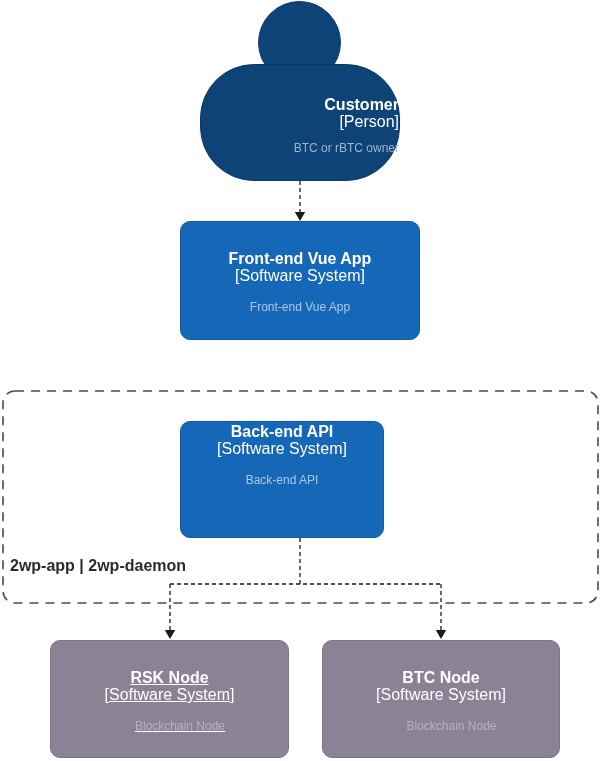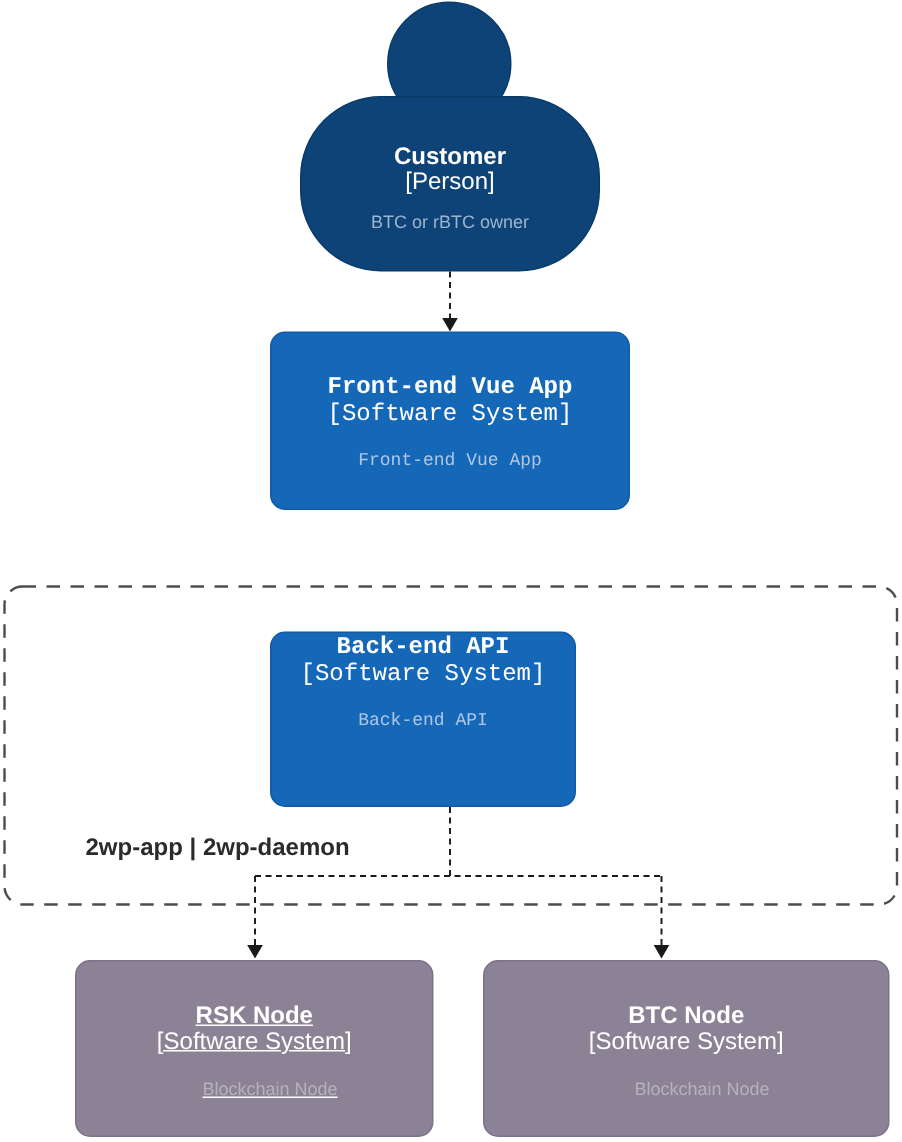--- a/index.html
+++ b/index.html
@@ -43,21 +43,20 @@
     position: absolute;
     z-index: 2;
     box-sizing: border-box;
     border-radius: 10px;
     text-align: center;
     color: #ffffff;
   }
   .system-box {
     background: var(--system-fill, #1567b8);
     border: 1px solid var(--system-border, #125ba3);
-    font-family: Liberation Mono, monospace;
   }
   .gray-box {
     background: var(--node-fill, #8b8295);
     border: 1px solid var(--node-border, #7c7389);
   }
   .person-head {
     position: absolute;
     z-index: 2;
     left: 258px;
     top: 1px;
@@ -72,28 +71,28 @@
     position: absolute;
     z-index: 3;
     left: 200px;
     top: 64px;
     width: 200px;
     height: 117px;
     border-radius: 54px;
     background: var(--person-fill, #0d4377);
     border: 1px solid var(--person-border, #0a3a68);
     box-sizing: border-box;
-    text-align: center;
+    text-align: right;
     color: #ffffff;
     padding-top: 30px;
   }
   .frontend-box { left: 180px; top: 221px; width: 240px; height: 119px; padding-top: 27px; }
   .backend-box  { left: 180px; top: 421px; width: 204px; height: 117px; }
   .rsk-box      { left: 50px;  top: 640px; width: 239px; height: 118px; padding-top: 27px; text-decoration: underline; }
-  .btc-box      { left: 322px; top: 640px; width: 271px; height: 118px; padding-top: 27px; }
+  .btc-box      { left: 322px; top: 640px; width: 238px; height: 118px; padding-top: 27px; }
   .node-title {
     font-size: 16px;
     font-weight: bold;
     line-height: 19px;
   }
   .node-type {
     font-size: 16px;
     line-height: 16px;
   }
   .node-desc {
@@ -109,21 +108,20 @@
     z-index: 2;
     left: 10px;
     top: 556px;
     text-align: left;
   }
   .boundary-title {
     font-size: 16px;
     font-weight: bold;
     line-height: 19px;
     color: var(--boundary-title-color, #2b2b2b);
-    margin-left: 47px;
   }
   .boundary-subtitle {
     font-size: 12px;
     line-height: 15px;
     margin-top: 2px;
     color: var(--boundary-subtitle-color, #5f5f5f);
   }
 </style>
 </head>
 <body>

